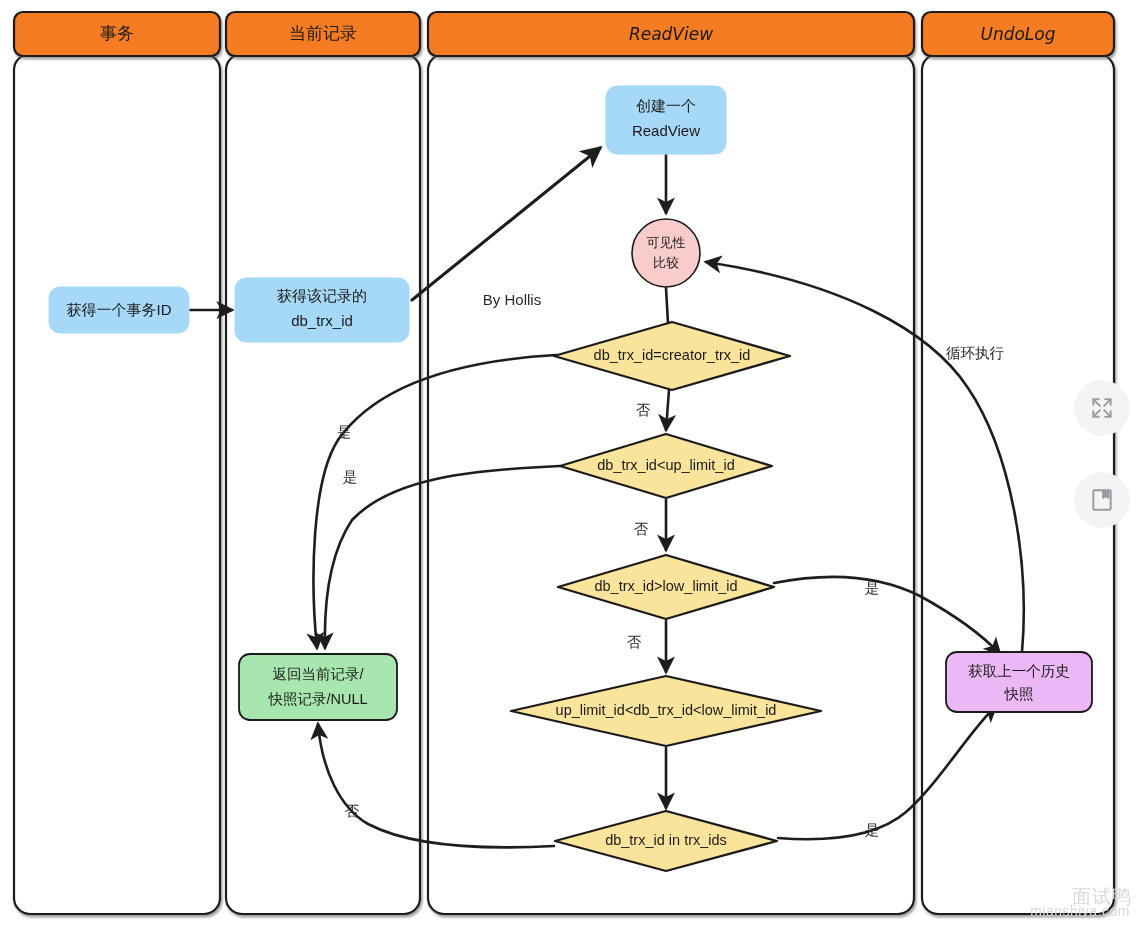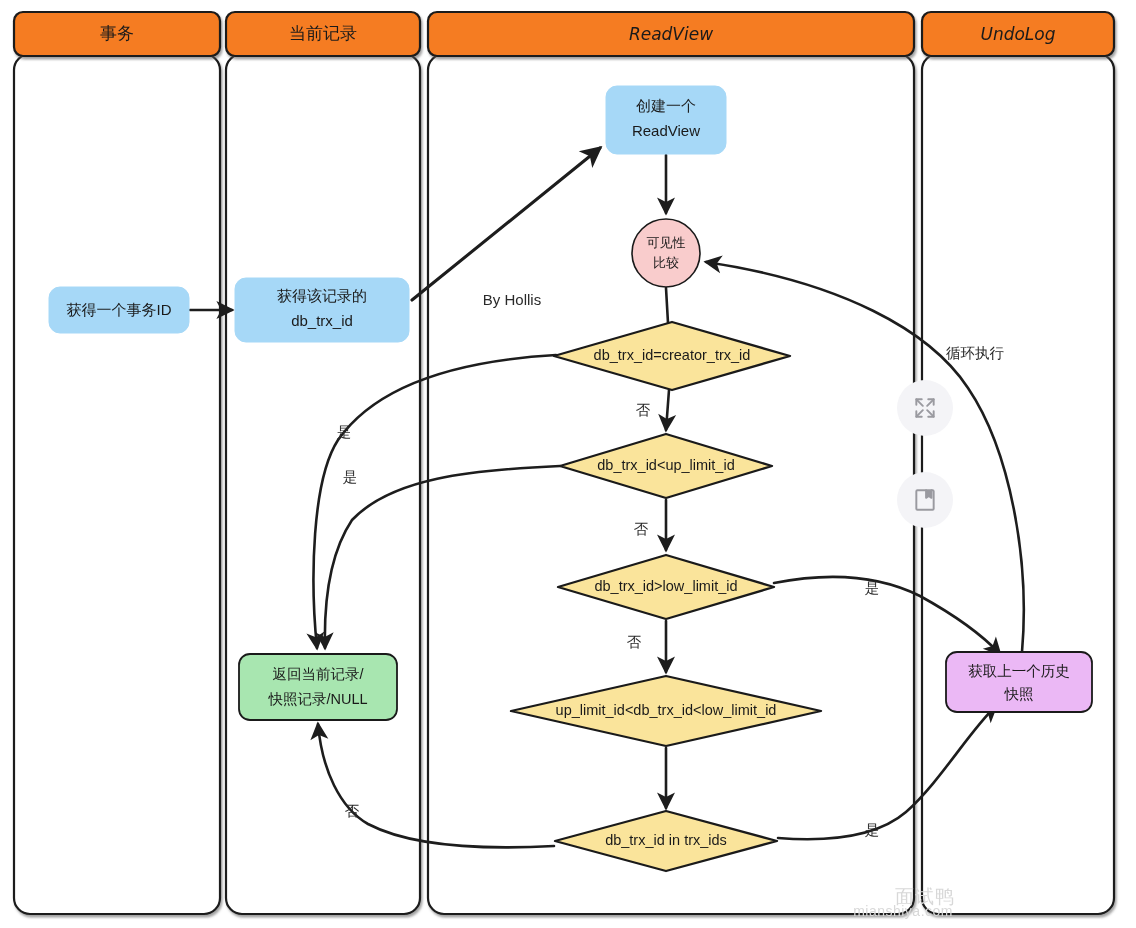--- a/index.html
+++ b/index.html
@@ -11,23 +11,22 @@
     width: 1136px;
     height: 928px;
     font-family: "Liberation Sans", "DejaVu Sans", sans-serif;
     overflow: hidden;
     position: relative;
   }
   #canvas {
     position: absolute;
     left: 0;
     top: 0;
-    width: 920px;
+    width: 1136px;
     height: 928px;
-    padding-left: 39px;
   }
   .diagram-svg {
     position: absolute;
     left: 0; top: 0;
     width: 1136px;
     height: 928px;
   }
   
   .side-controls {
     position: absolute;

